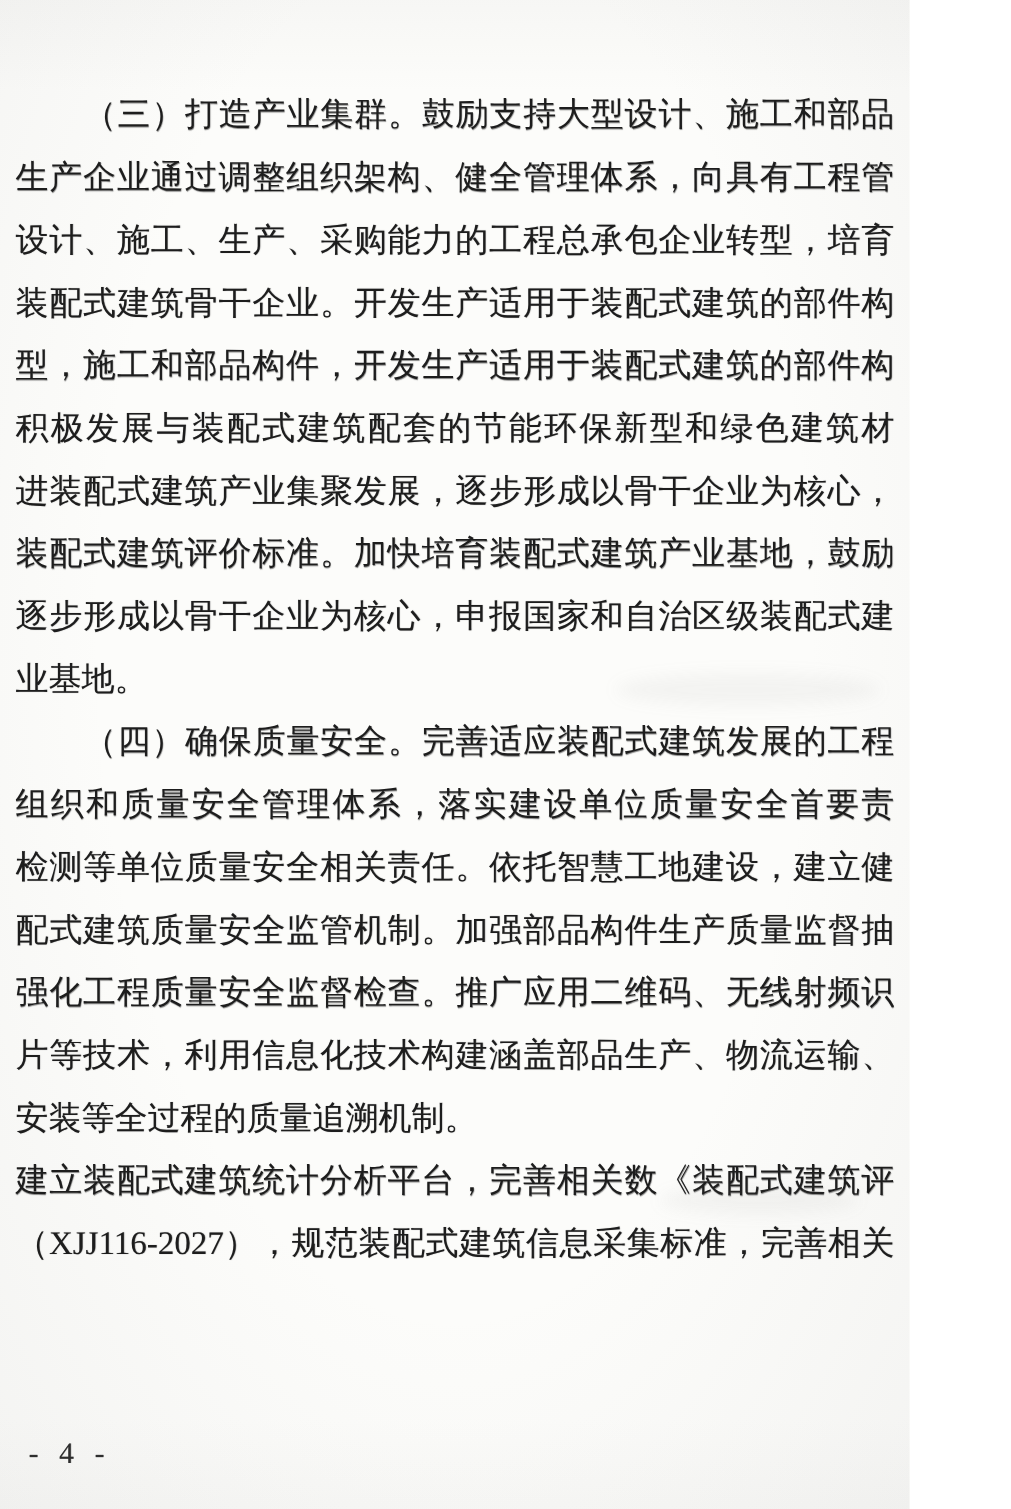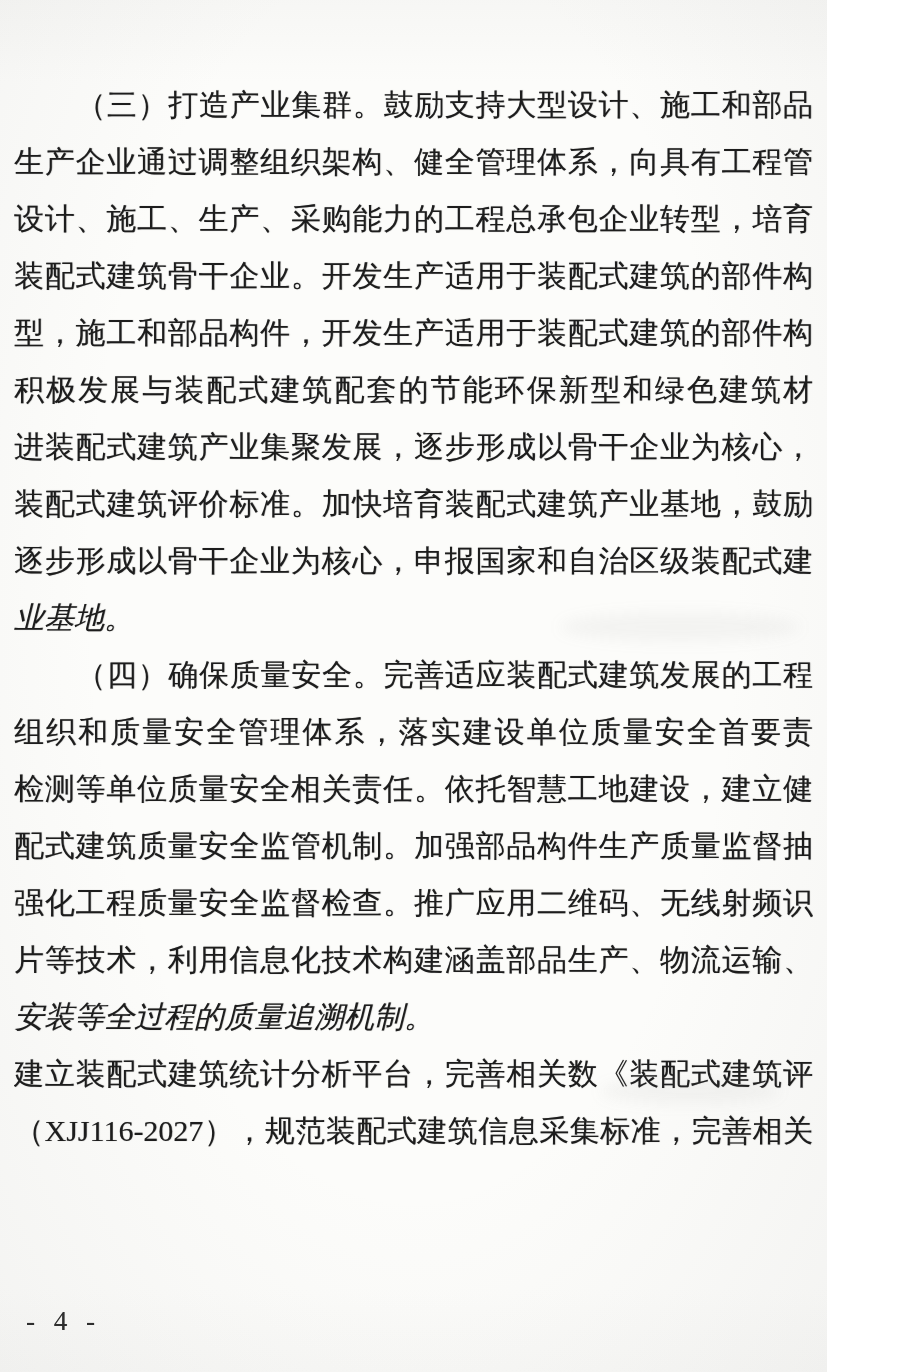--- a/index.html
+++ b/index.html
@@ -29,21 +29,21 @@
     line-height:57px;
     text-shadow: 0.4px 0.4px 0.8px rgba(45,45,45,0.55);
   }
   .line {
     height:57px;
     overflow:hidden;
     text-align:justify;
     text-align-last:justify;
   }
   .line.indent { padding-left:62px; }
-  .line.flush-left { text-align-last:left;font-style:italic; }
+  .line.flush-left { text-align-last:left; }
   .page-number {
     position:absolute;
     left:26px; top:1306px;
     font-size:27px;
     letter-spacing:6px;
     color:#2e2e2e;
     text-shadow: 0.3px 0.3px 0.6px rgba(45,45,45,0.5);
   }
   .smudge {
     position:absolute;

